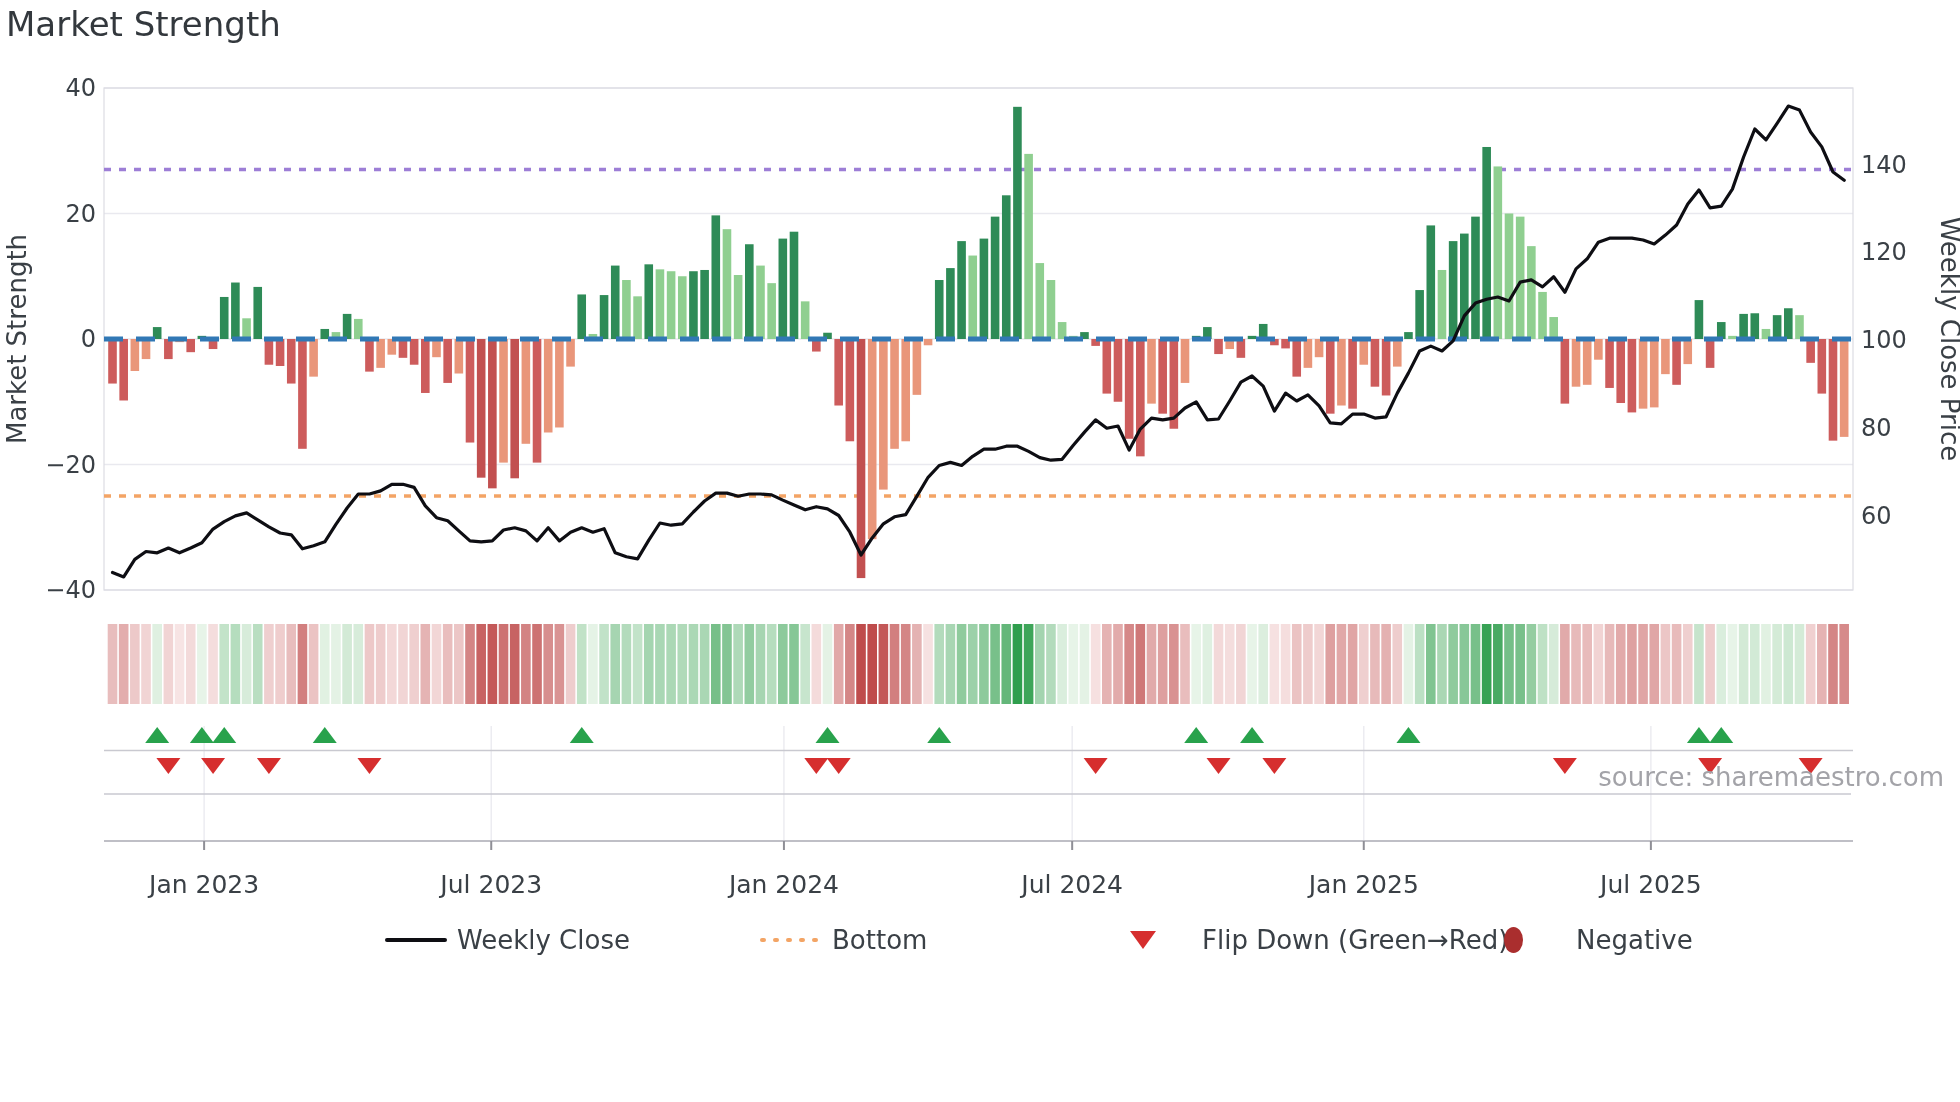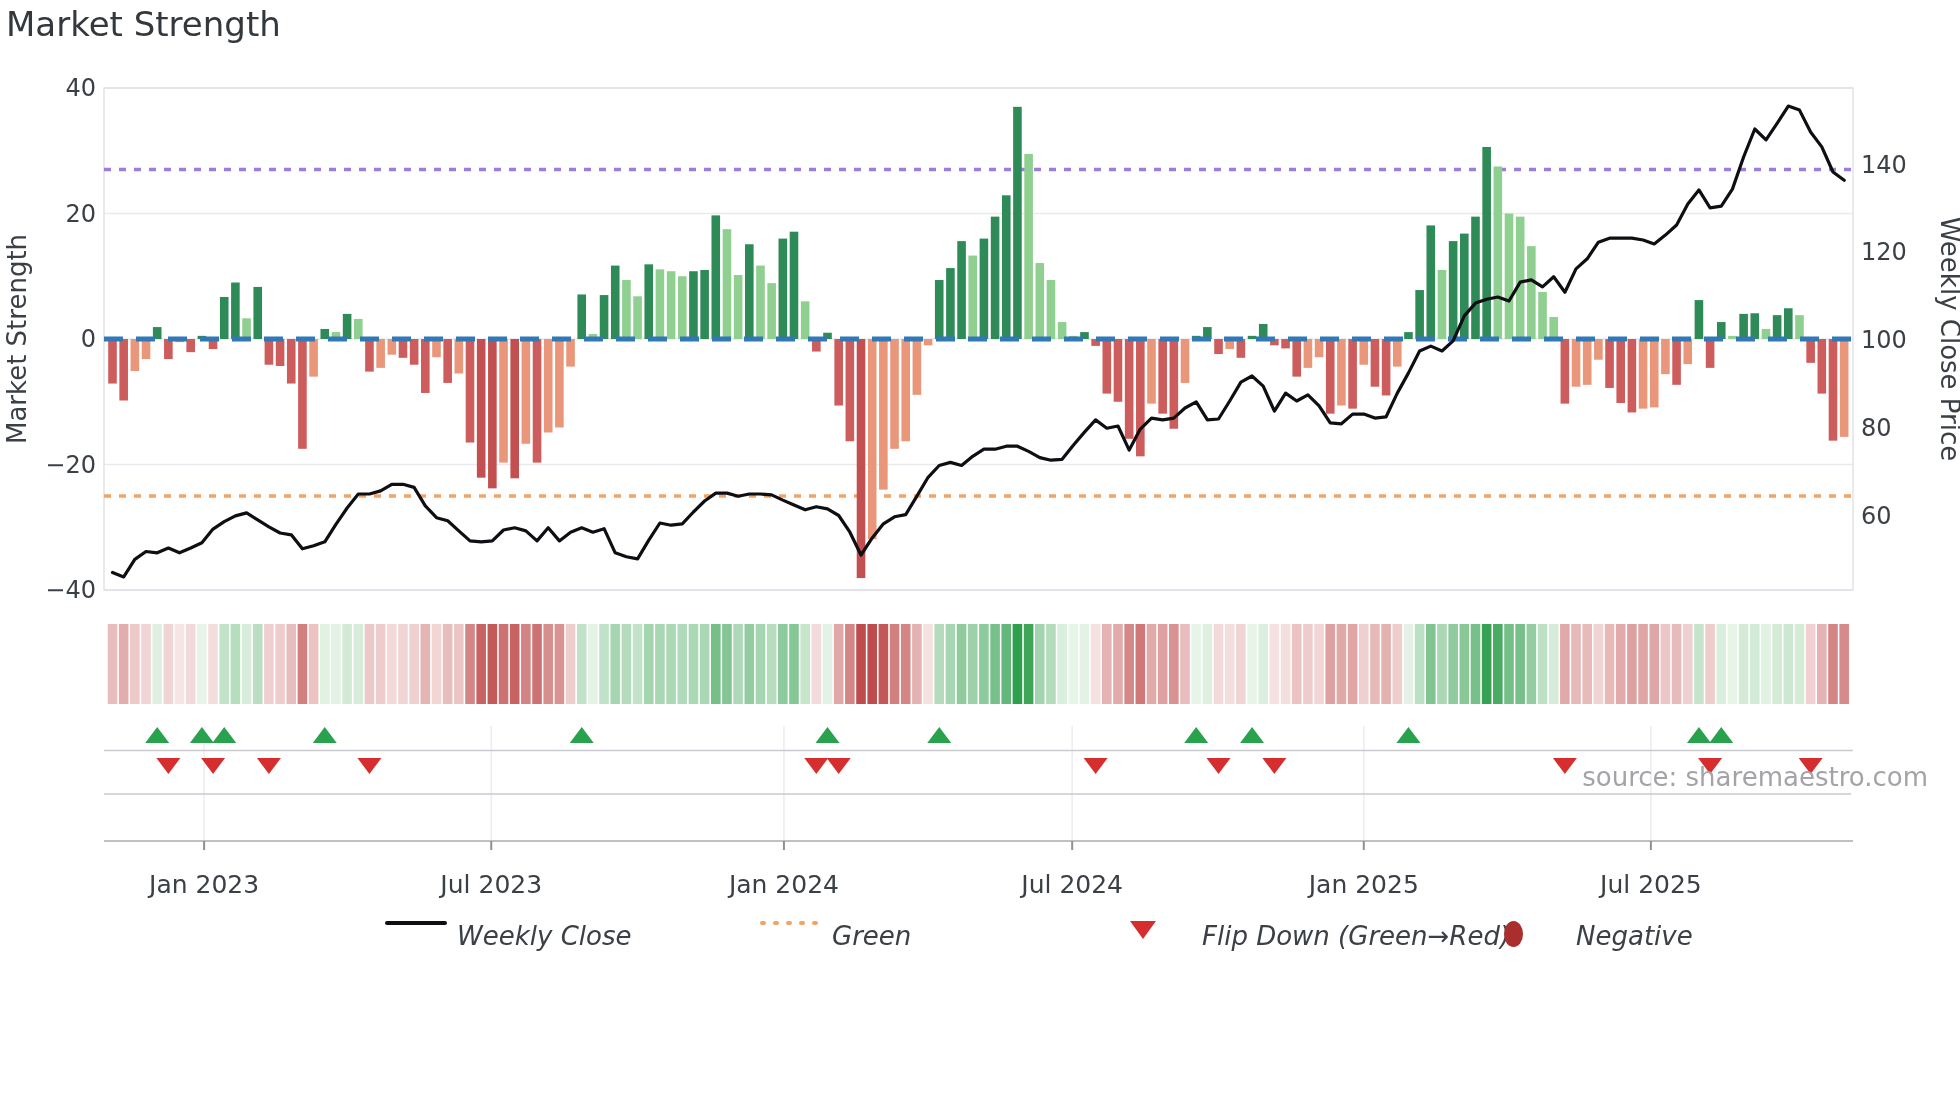--- a/index.html
+++ b/index.html
@@ -1,22 +1,22 @@
 <!DOCTYPE html>
 <html><head>
 <meta charset="utf-8">
 <style>
   html,body{margin:0;padding:0;background:#ffffff;}
   body{font-family:"DejaVu Sans","Liberation Sans",sans-serif;}
   #stage{position:relative;width:1960px;height:1102px;background:#fff;overflow:hidden;}
   #plot-svg{position:absolute;left:0;top:0;}
   .page-title{position:absolute;left:6px;top:4px;font-size:34px;font-weight:500;color:#33383d;letter-spacing:0px;}
-  .source-note{position:absolute;right:32px;top:762px;font-size:26px;color:#a3a3a8;}
+  .source-note{position:absolute;right:16px;top:762px;font-size:26px;color:#a3a3a8;}
   .legend{position:absolute;left:385px;top:921px;display:grid;grid-template-columns:375px 370px 374px auto;grid-auto-rows:38px;align-items:center;}
-  .legend-item{display:flex;align-items:flex-start;height:38px;font-style:italic;}
+  .legend-item{display:flex;align-items:center;height:38px;}
   .swatch{width:72px;display:flex;align-items:center;justify-content:flex-start;flex:0 0 72px;}
   .legend-label{font-size:26px;color:#3a4046;white-space:nowrap;}
   .sw-line{width:62px;height:4px;background:#0e0e13;border-radius:2px;}
   .sw-dashes{display:flex;gap:13px;}
   .sw-dashes i{display:block;width:21px;height:5px;background:#3178b5;border-radius:1px;}
   .sw-dots{display:flex;gap:7px;}
   .sw-dots i{display:block;width:6px;height:4px;border-radius:2px;}
   .sw-dots.purple i{background:#9d7ed6;}
   .sw-dots.orange i{background:#f3a465;}
   .sw-tri-up{width:0;height:0;border-left:13px solid transparent;border-right:13px solid transparent;border-bottom:18px solid #28a24c;}
@@ -424,21 +424,21 @@
     <div class="legend-item">
       <span class="swatch">
           <span class="sw-dots orange">
             <i></i>
             <i></i>
             <i></i>
             <i></i>
             <i></i>
           </span>
         </span>
-      <span class="legend-label">Green</span>
+      <span class="legend-label">Bottom</span>
     </div>
     <div class="legend-item">
       <span class="swatch">
           <span class="sw-tri-down"></span>
         </span>
       <span class="legend-label">Flip Down (Green→Red)</span>
     </div>
     <div class="legend-item">
       <span class="swatch">
           <span class="sw-ellipse-neg"></span>

